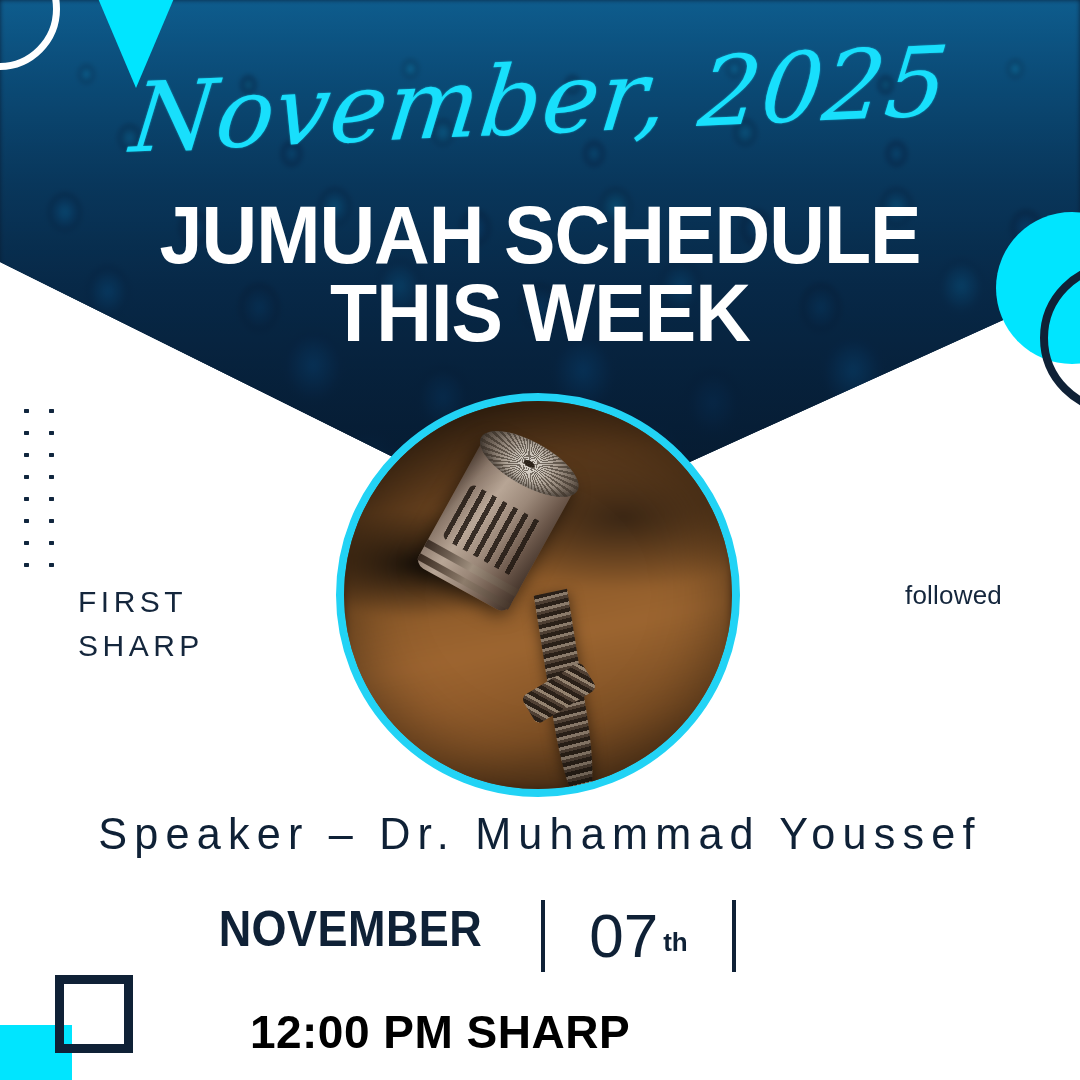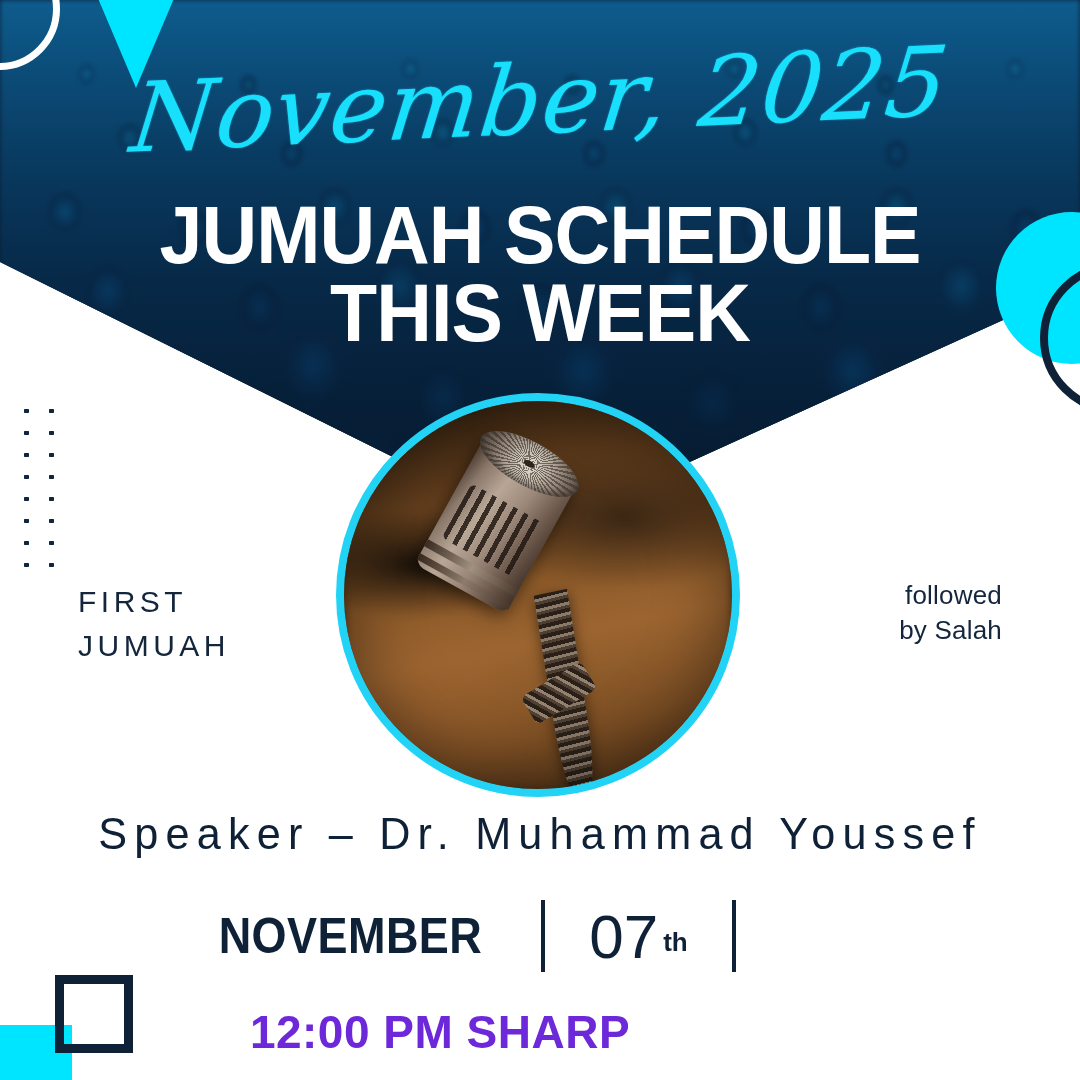--- a/index.html
+++ b/index.html
@@ -186,31 +186,31 @@
 
   .speaker{
     position:absolute;left:0;top:808px;width:1080px;text-align:center;
     color:#0f2136;font-size:45px;font-weight:normal;letter-spacing:7.5px;
     font-family:"Liberation Sans",sans-serif;
     transform:scaleX(.96);
   }
 
   .daterow{
     position:absolute;left:0;top:900px;width:984px;
-    display:flex;align-items:center;justify-content:center;gap:0;
+    display:flex;align-items:flex-start;justify-content:center;gap:0;
   }
   .dr-month{color:#0f2136;font-size:50px;font-weight:bold;letter-spacing:.5px;transform:scaleX(.9);}
   .dr-day{color:#0f2136;font-size:62px;font-weight:normal;letter-spacing:0;}
   .dr-sup{color:#0f2136;font-size:26px;font-weight:bold;vertical-align:super;margin-left:5px;}
   .dr-year{color:#0f2136;font-size:50px;font-weight:bold;letter-spacing:1.5px;}
   .dr-bar{width:4px;height:72px;background:#0f2136;margin:0 44px;}
 
   .timeline{
     position:absolute;left:0;top:1005px;width:880px;text-align:center;
-    color:#6d28d9;font-size:46px;font-weight:bold;letter-spacing:.5px;
+    color:#000000;font-size:46px;font-weight:bold;letter-spacing:.5px;
     font-family:"Liberation Sans",sans-serif;
   }
 </style>
 </head>
 <body>
 
 <div id="poster">
 
   <div class="banner">
     <div class="crowd"></div>
@@ -241,26 +241,25 @@
       <div class="mic-top-rays"></div>
       <div class="mic-slots"></div>
       <div class="mic-ring1"></div>
       <div class="mic-ring2"></div>
     </div>
     <div class="mic-vignette"></div>
   </div>
 
   <div class="first-jumuah">
     <span>FIRST</span>
-    <span>JUMUAH</span>
+    <span>SHARP</span>
   </div>
 
   <div class="followed">
     <span>followed</span>
-    <span>by Salah</span>
   </div>
 
   <div class="speaker">Speaker – Dr. Muhammad Youssef</div>
 
   <div class="daterow">
     <div class="dr-month">NOVEMBER</div>
     <div class="dr-bar"></div>
     <div>
       <span class="dr-day">07</span><span class="dr-sup">th</span>
     </div>

